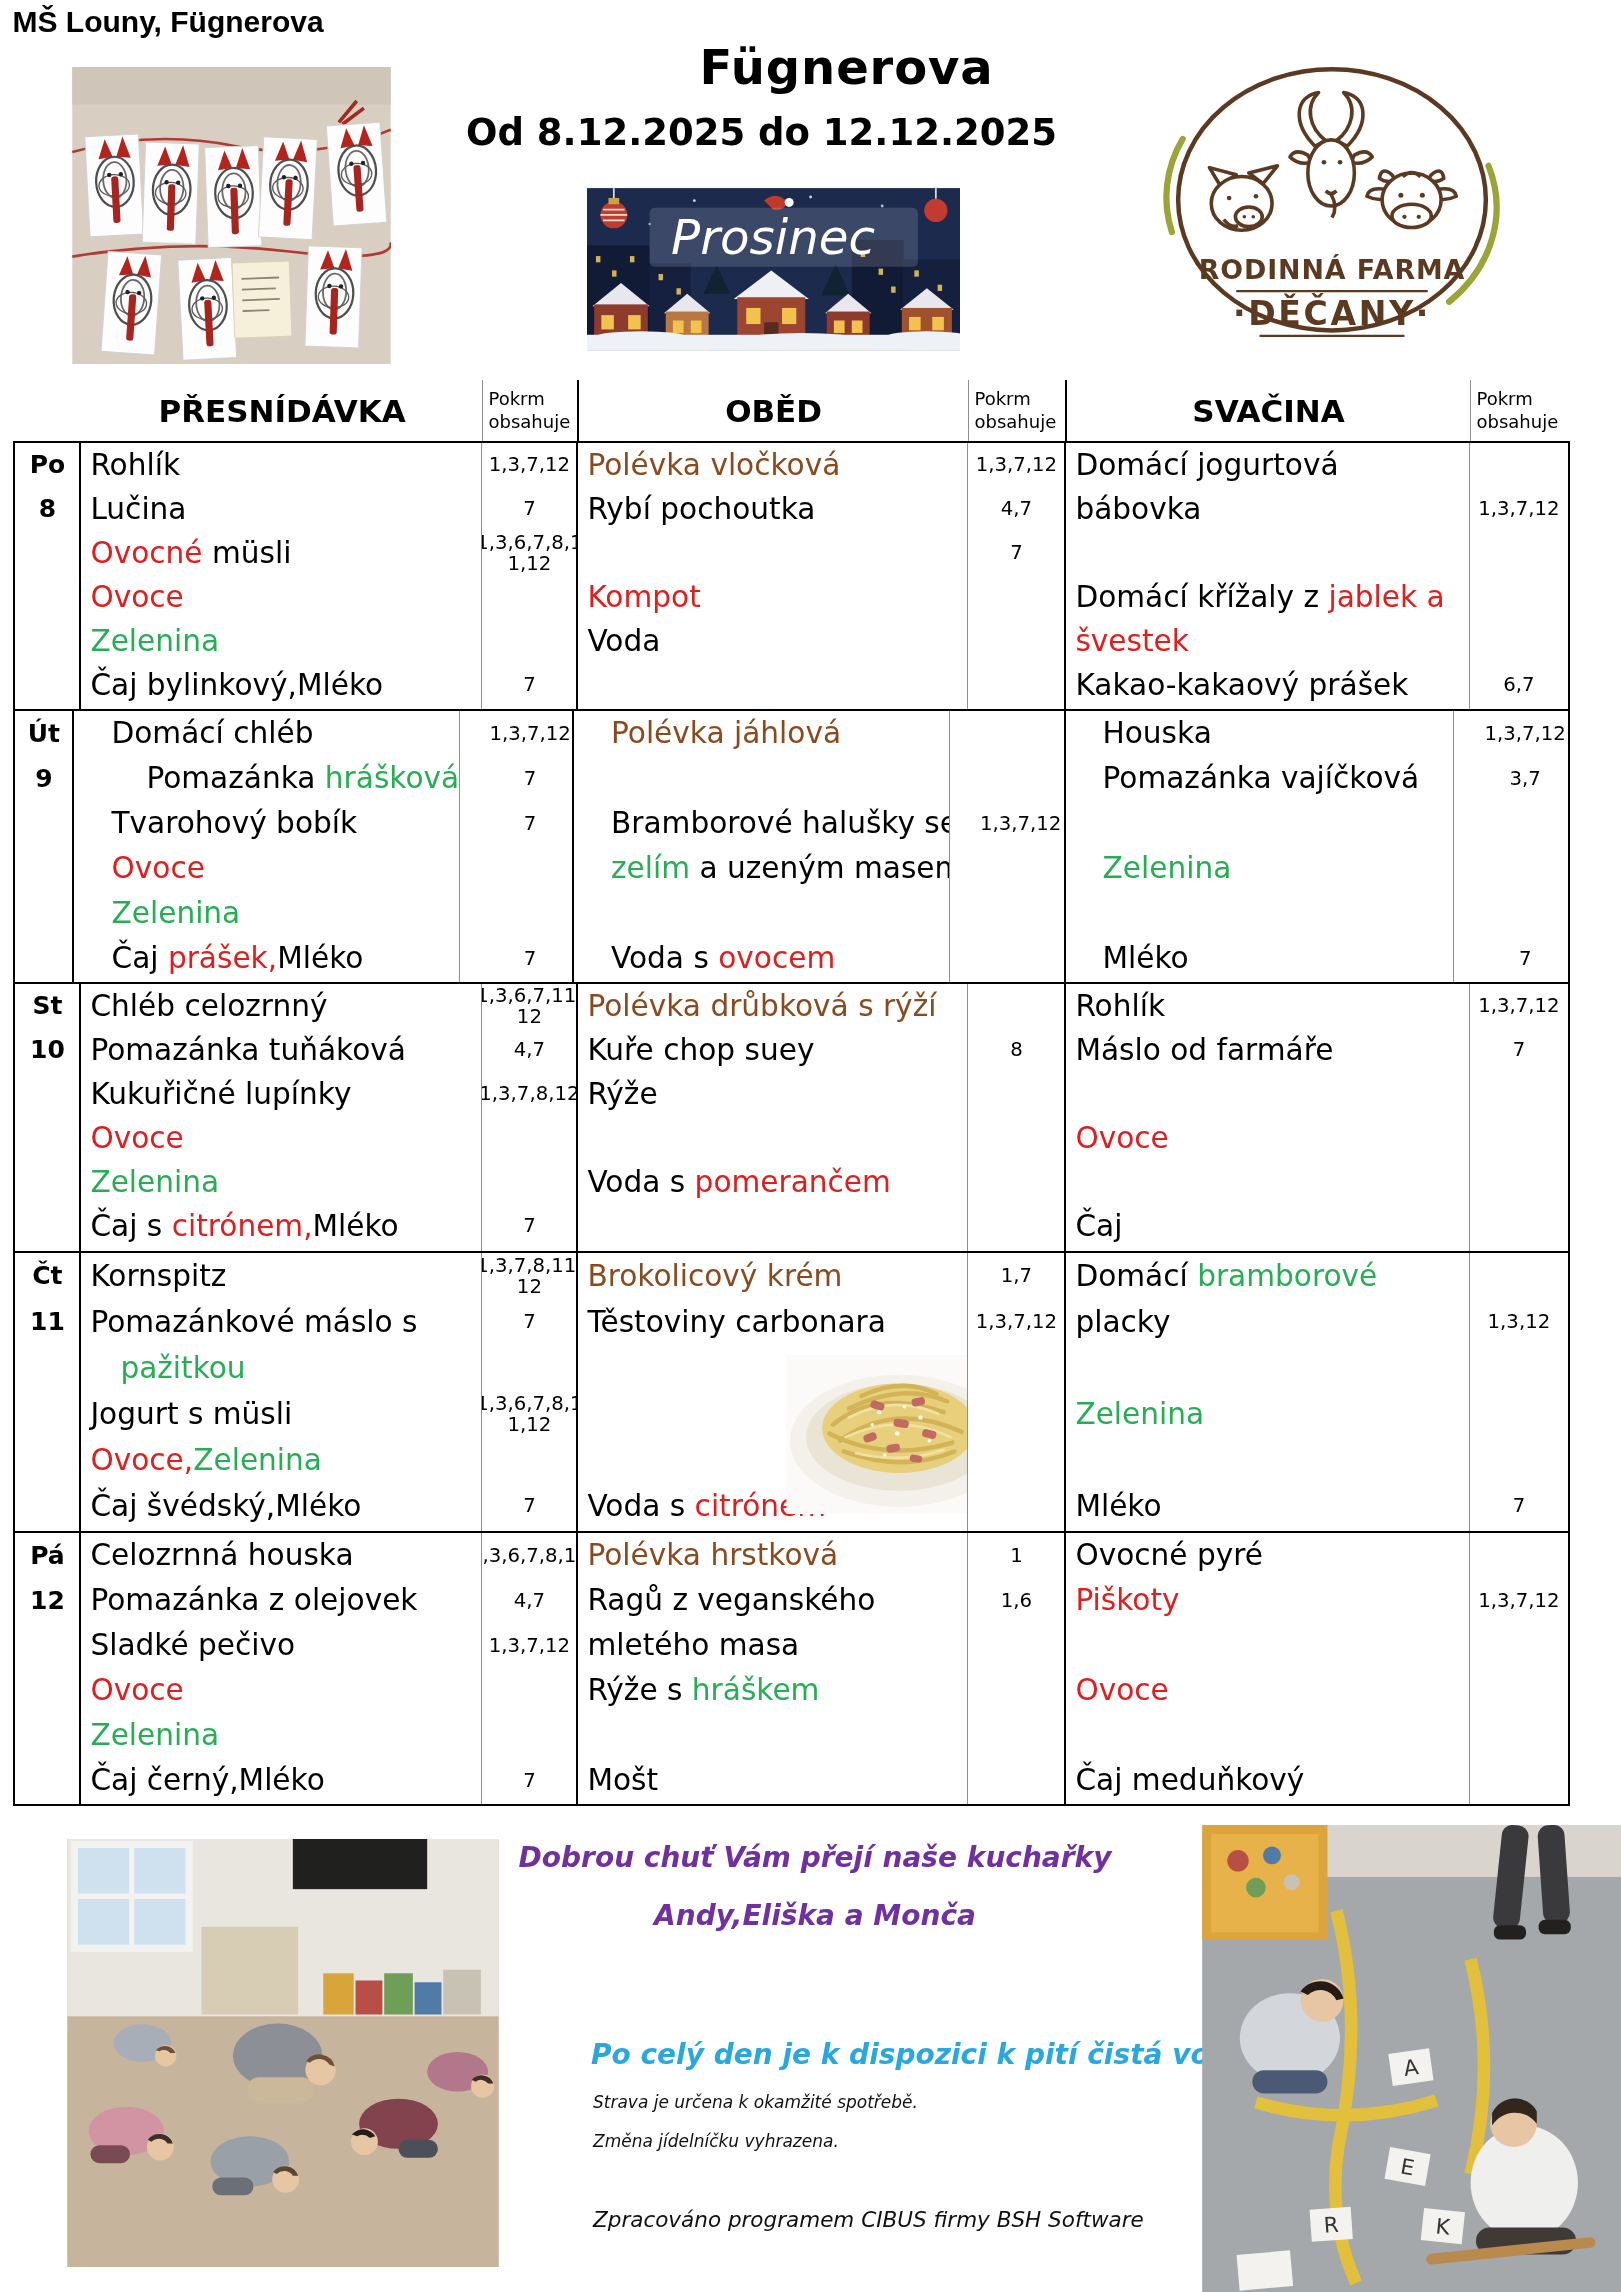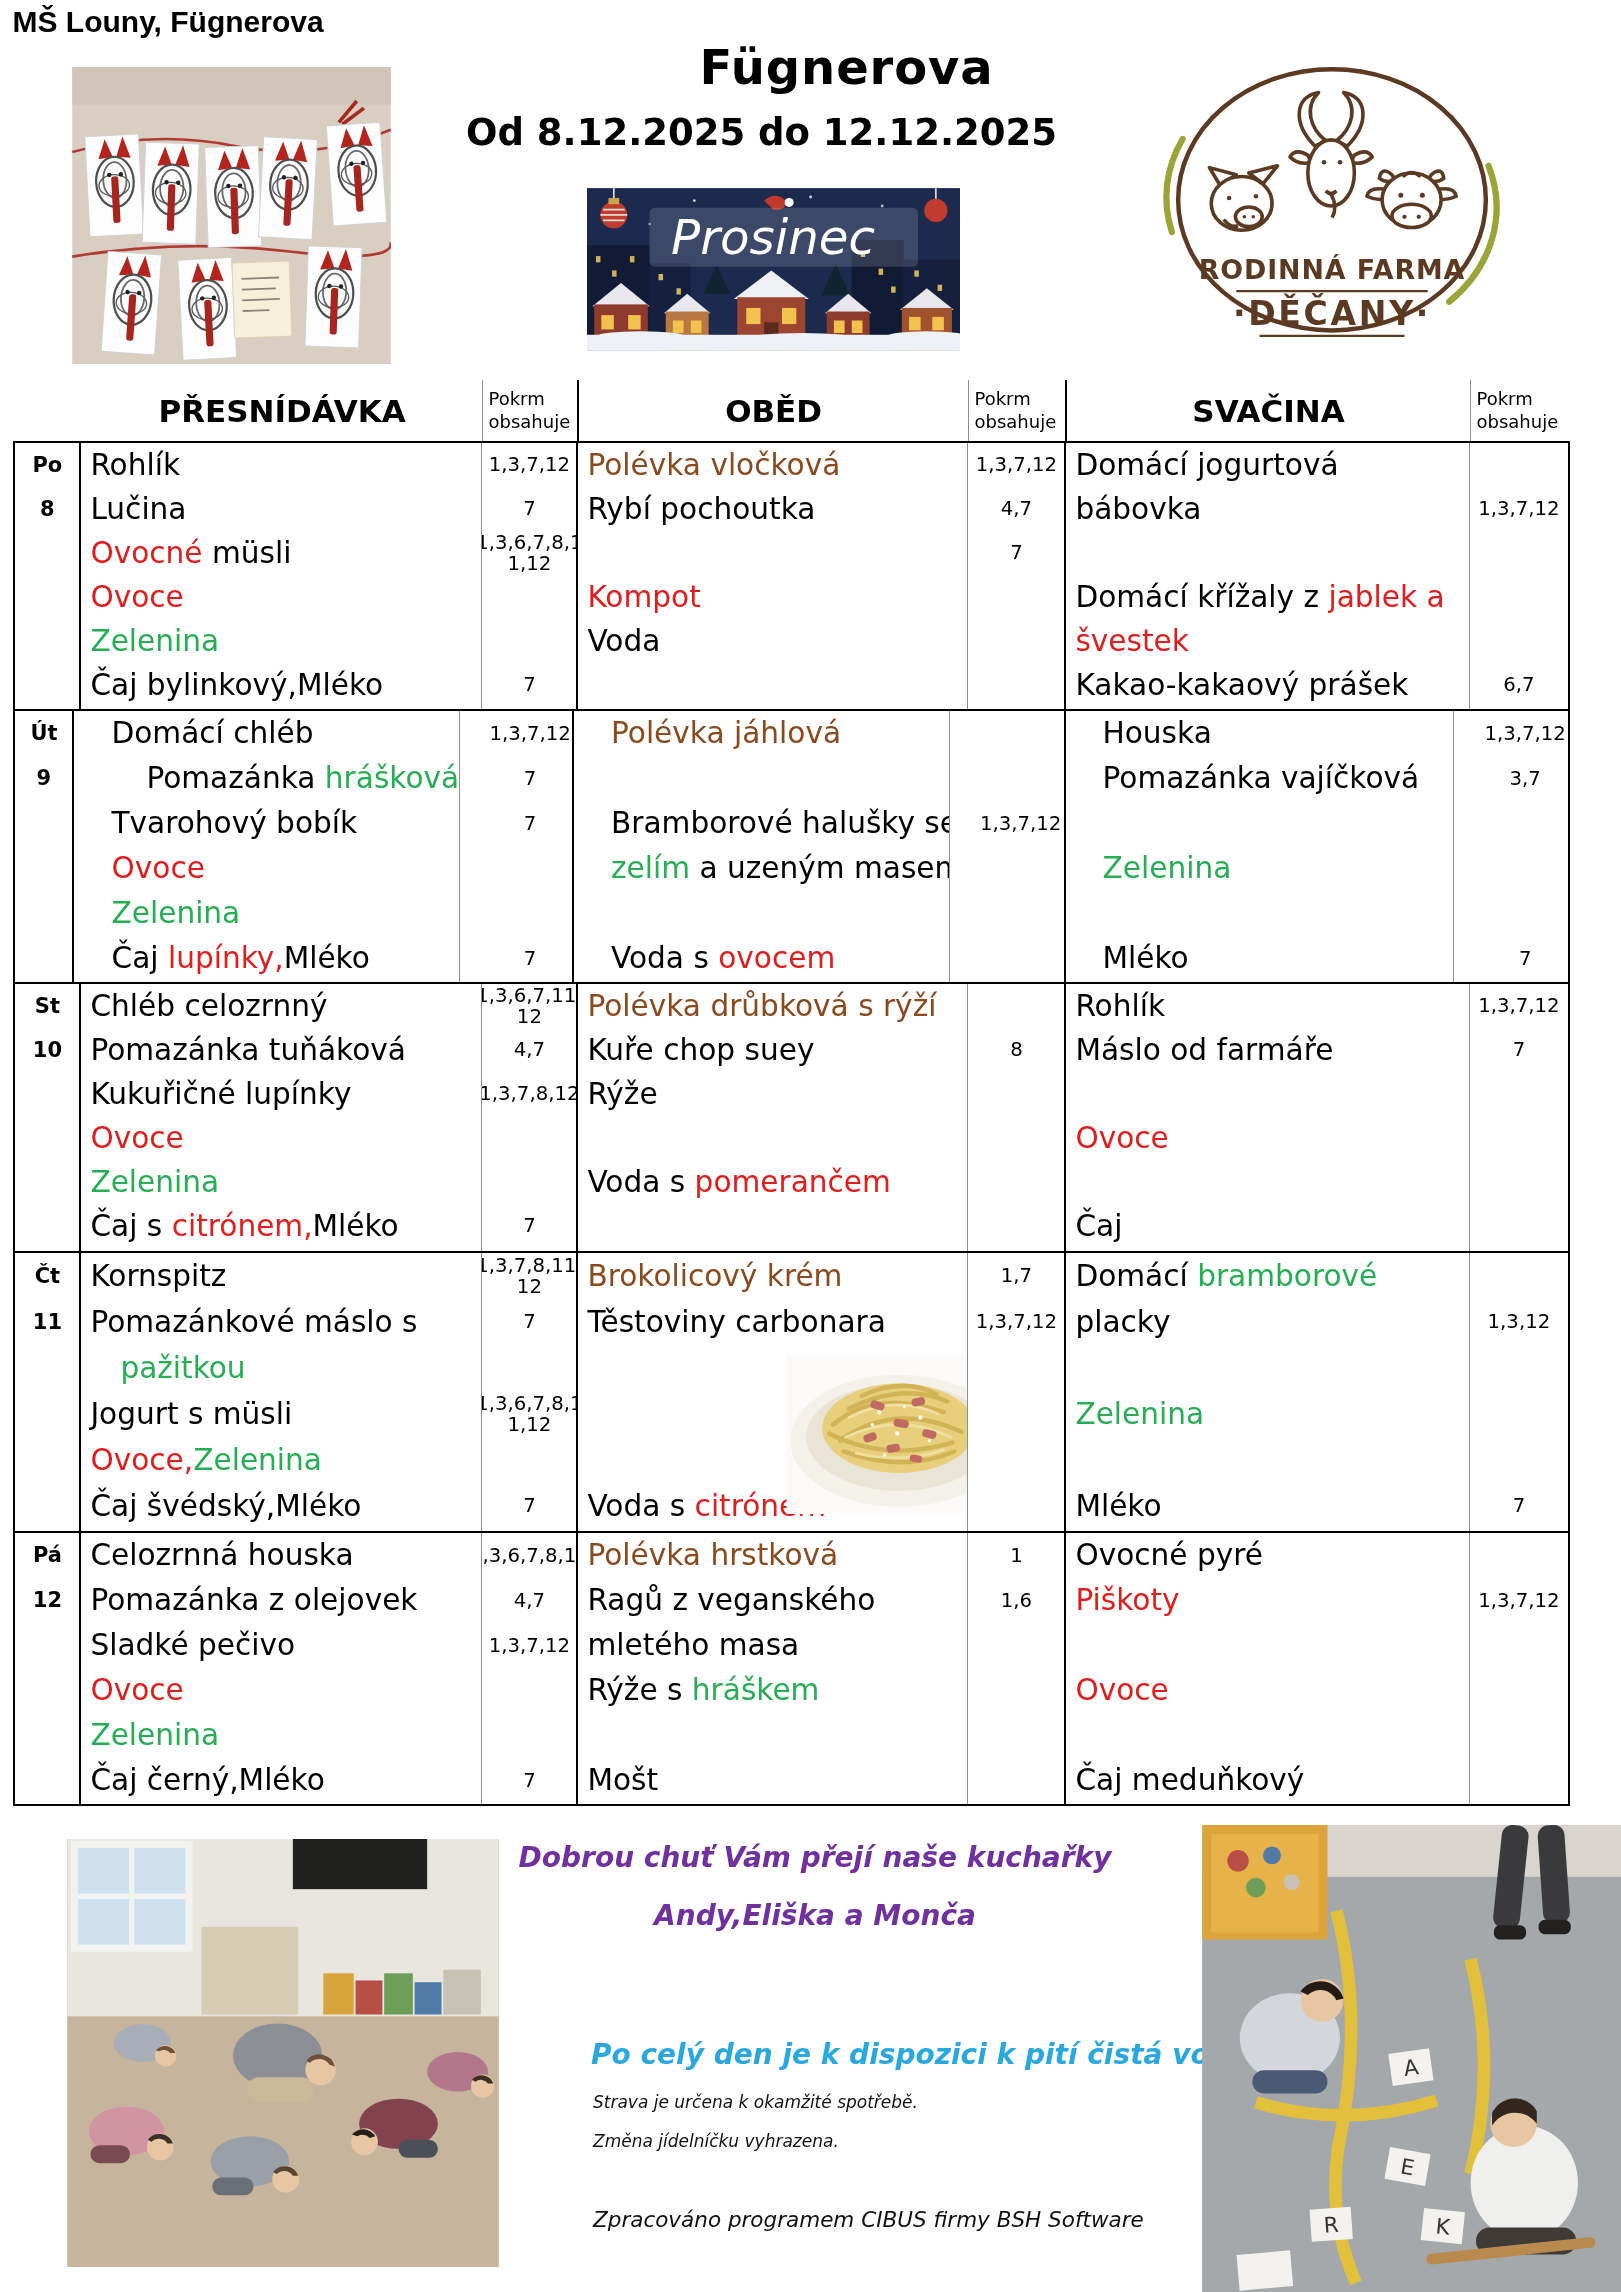--- a/index.html
+++ b/index.html
@@ -17,21 +17,21 @@
   .prosinec{position:absolute;left:587px;top:188px;width:373px;height:163px}
   .logo{position:absolute;left:1154px;top:59px;width:356px;height:287px}
 
   
   .menu-table{position:absolute;left:13.4px;top:380px;width:1557px}
   .thead{display:flex;height:61px;box-sizing:border-box;padding-left:2.7px}
   .tbody{border:2.7px solid #000}
   .trow{display:flex;border-bottom:2.7px solid #000;box-sizing:border-box}
   .trow:last-child{border-bottom:none}
   .c{box-sizing:border-box;overflow:hidden}
-  .day{width:66px;border-right:2.7px solid #000;text-align:center;font-weight:bold;font-size:21px}
+  .day{width:66px;border-right:2.7px solid #000;text-align:center;font-weight:bold;font-size:25px}
   .it1{width:401px;border-right:1.8px solid #8f8f8f}
   .a1 {width:96px;border-right:2.7px solid #000}
   .it2{width:390px;border-right:1.8px solid #8f8f8f}
   .a2 {width:98px;border-right:2.7px solid #000}
   .it3{width:404px;border-right:1.8px solid #8f8f8f}
   .a3 {width:97px}
   .thead .day{border-right-color:transparent}
   .mealhd{display:flex;align-items:center;justify-content:center;font-weight:bold;font-size:31px}
   .alghd{font-size:18px;line-height:23px;padding:7.2px 0 0 5.4px}
   .ln{padding-left:9px;font-size:29.6px;white-space:nowrap}
@@ -308,21 +308,21 @@
           <div class="c day">
             <div class="dl" style="line-height: 45px; height: 45px;">Út</div>
             <div class="dl" style="line-height: 45px; height: 45px;">9</div>
           </div>
           <div class="c it1">
             <div class="ln" style="line-height: 45px; height: 45px;"><span class="tk">Domácí chléb</span></div>
             <div class="ln" style="line-height: 45px; height: 45px; text-align: right;"><span class="tk">Pomazánka </span><span class="tg">hrášková</span></div>
             <div class="ln" style="line-height: 45px; height: 45px;"><span class="tk">Tvarohový bobík</span></div>
             <div class="ln" style="line-height: 45px; height: 45px;"><span class="tr">Ovoce</span></div>
             <div class="ln" style="line-height: 45px; height: 45px;"><span class="tg">Zelenina</span></div>
-            <div class="ln" style="line-height: 45px; height: 45px;"><span class="tk">Čaj </span><span class="tr">lupínky,</span><span class="tk">Mléko</span></div>
+            <div class="ln" style="line-height: 45px; height: 45px;"><span class="tk">Čaj </span><span class="tr">prášek,</span><span class="tk">Mléko</span></div>
           </div>
           <div class="c a1">
             <div class="aln" style="height: 45px;">
               <span class="av">1,3,7,12</span>
             </div>
             <div class="aln" style="height: 45px;">
               <span class="av">7</span>
             </div>
             <div class="aln" style="height: 45px;">
               <span class="av">7</span>

